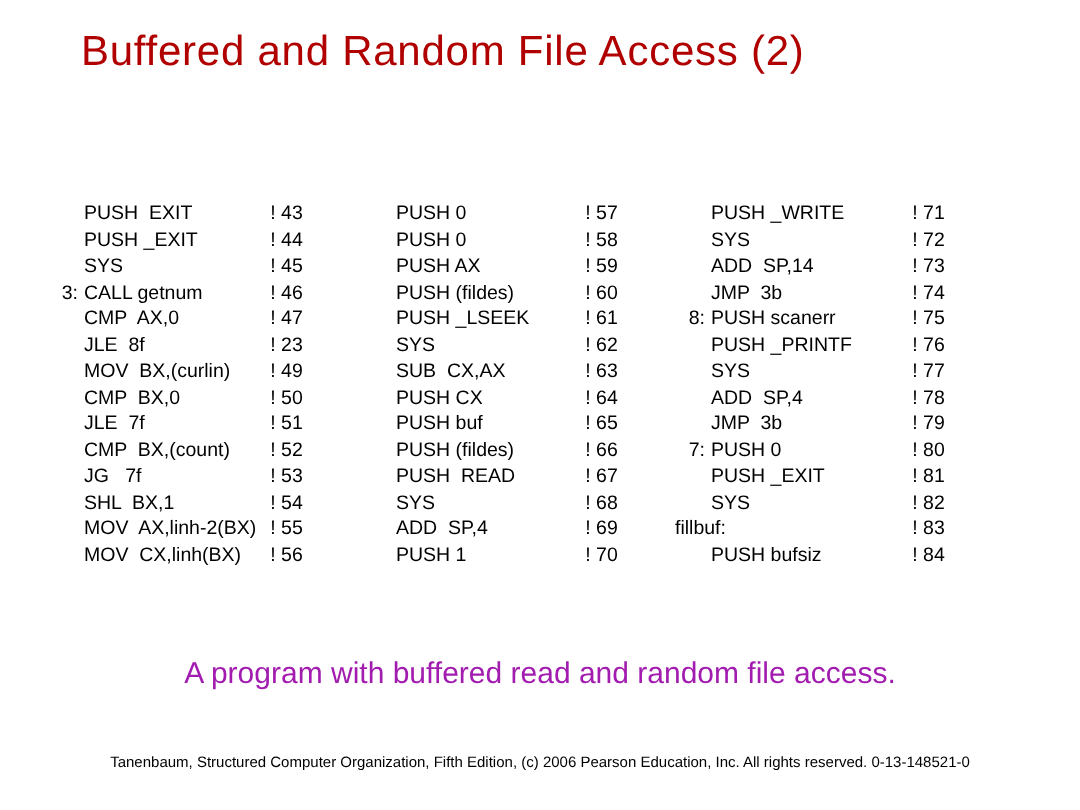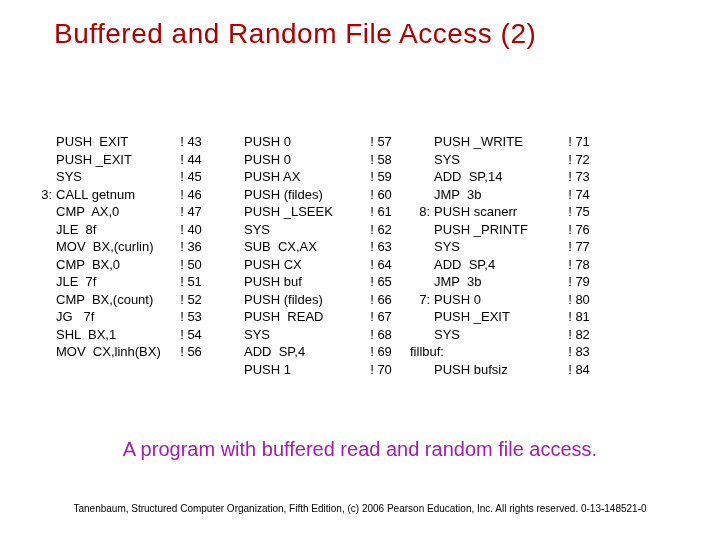--- a/index.html
+++ b/index.html
@@ -23,21 +23,21 @@
   }
   .code-area {
     position: absolute;
     top: 133px;
     left: 32px;
     right: 30px;
     font-family: Arial, Helvetica, sans-serif;
     font-size: 13px;
     color: #000;
     display: flex;
-    gap: 12px;
+    gap: 32px;
   }
   .col {
     display: flex;
     flex-direction: column;
     line-height: 17.5px;
   }
   .col .row {
     display: flex;
     white-space: pre;
   }
@@ -70,27 +70,28 @@
 
 <div class="title">Buffered and Random File Access (2)</div>
 
 <div class="code-area">
   <div class="col c1">
       <div class="row"><span class="lbl"></span><span class="instr">PUSH  EXIT</span><span class="bang">! 43</span></div>
       <div class="row"><span class="lbl"></span><span class="instr">PUSH _EXIT</span><span class="bang">! 44</span></div>
       <div class="row"><span class="lbl"></span><span class="instr">SYS</span><span class="bang">! 45</span></div>
       <div class="row"><span class="lbl">3:</span><span class="instr">CALL getnum</span><span class="bang">! 46</span></div>
       <div class="row"><span class="lbl"></span><span class="instr">CMP  AX,0</span><span class="bang">! 47</span></div>
-      <div class="row"><span class="lbl"></span><span class="instr">JLE  8f</span><span class="bang">! 40</span></div>
-      <div class="row"><span class="lbl"></span><span class="instr">MOV  BX,(curlin)</span><span class="bang">! 36</span></div>
+      <div class="row"><span class="lbl"></span><span class="instr">JLE  8f</span><span class="bang">! 23</span></div>
+      <div class="row"><span class="lbl"></span><span class="instr">MOV  BX,(curlin)</span><span class="bang">! 49</span></div>
       <div class="row"><span class="lbl"></span><span class="instr">CMP  BX,0</span><span class="bang">! 50</span></div>
       <div class="row"><span class="lbl"></span><span class="instr">JLE  7f</span><span class="bang">! 51</span></div>
       <div class="row"><span class="lbl"></span><span class="instr">CMP  BX,(count)</span><span class="bang">! 52</span></div>
       <div class="row"><span class="lbl"></span><span class="instr">JG   7f</span><span class="bang">! 53</span></div>
       <div class="row"><span class="lbl"></span><span class="instr">SHL  BX,1</span><span class="bang">! 54</span></div>
+      <div class="row"><span class="lbl"></span><span class="instr">MOV  AX,linh-2(BX)</span><span class="bang">! 55</span></div>
       <div class="row"><span class="lbl"></span><span class="instr">MOV  CX,linh(BX)</span><span class="bang">! 56</span></div>
     </div>
   <div class="col c2">
       <div class="row"><span class="lbl"></span><span class="instr">PUSH 0</span><span class="bang">! 57</span></div>
       <div class="row"><span class="lbl"></span><span class="instr">PUSH 0</span><span class="bang">! 58</span></div>
       <div class="row"><span class="lbl"></span><span class="instr">PUSH AX</span><span class="bang">! 59</span></div>
       <div class="row"><span class="lbl"></span><span class="instr">PUSH (fildes)</span><span class="bang">! 60</span></div>
       <div class="row"><span class="lbl"></span><span class="instr">PUSH _LSEEK</span><span class="bang">! 61</span></div>
       <div class="row"><span class="lbl"></span><span class="instr">SYS</span><span class="bang">! 62</span></div>
       <div class="row"><span class="lbl"></span><span class="instr">SUB  CX,AX</span><span class="bang">! 63</span></div>

